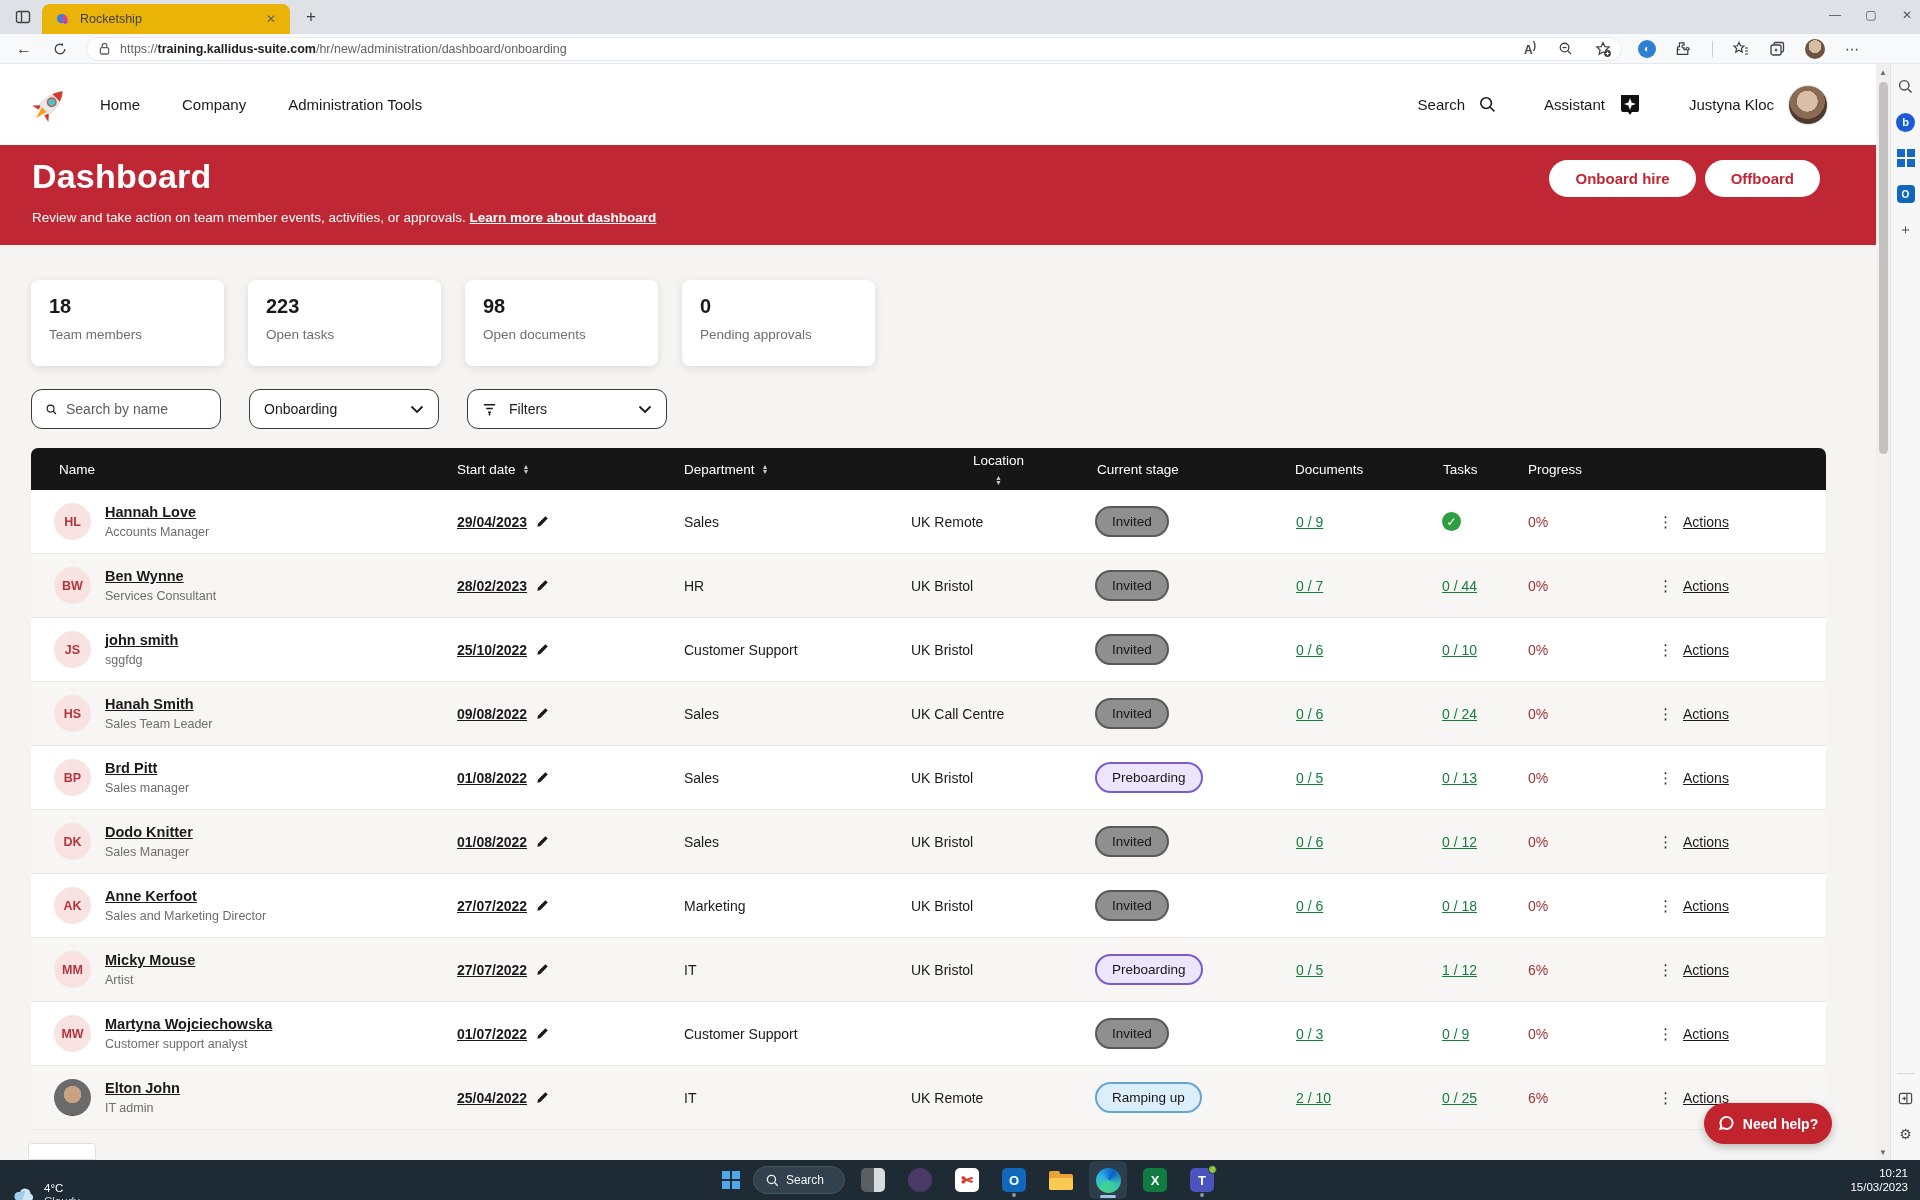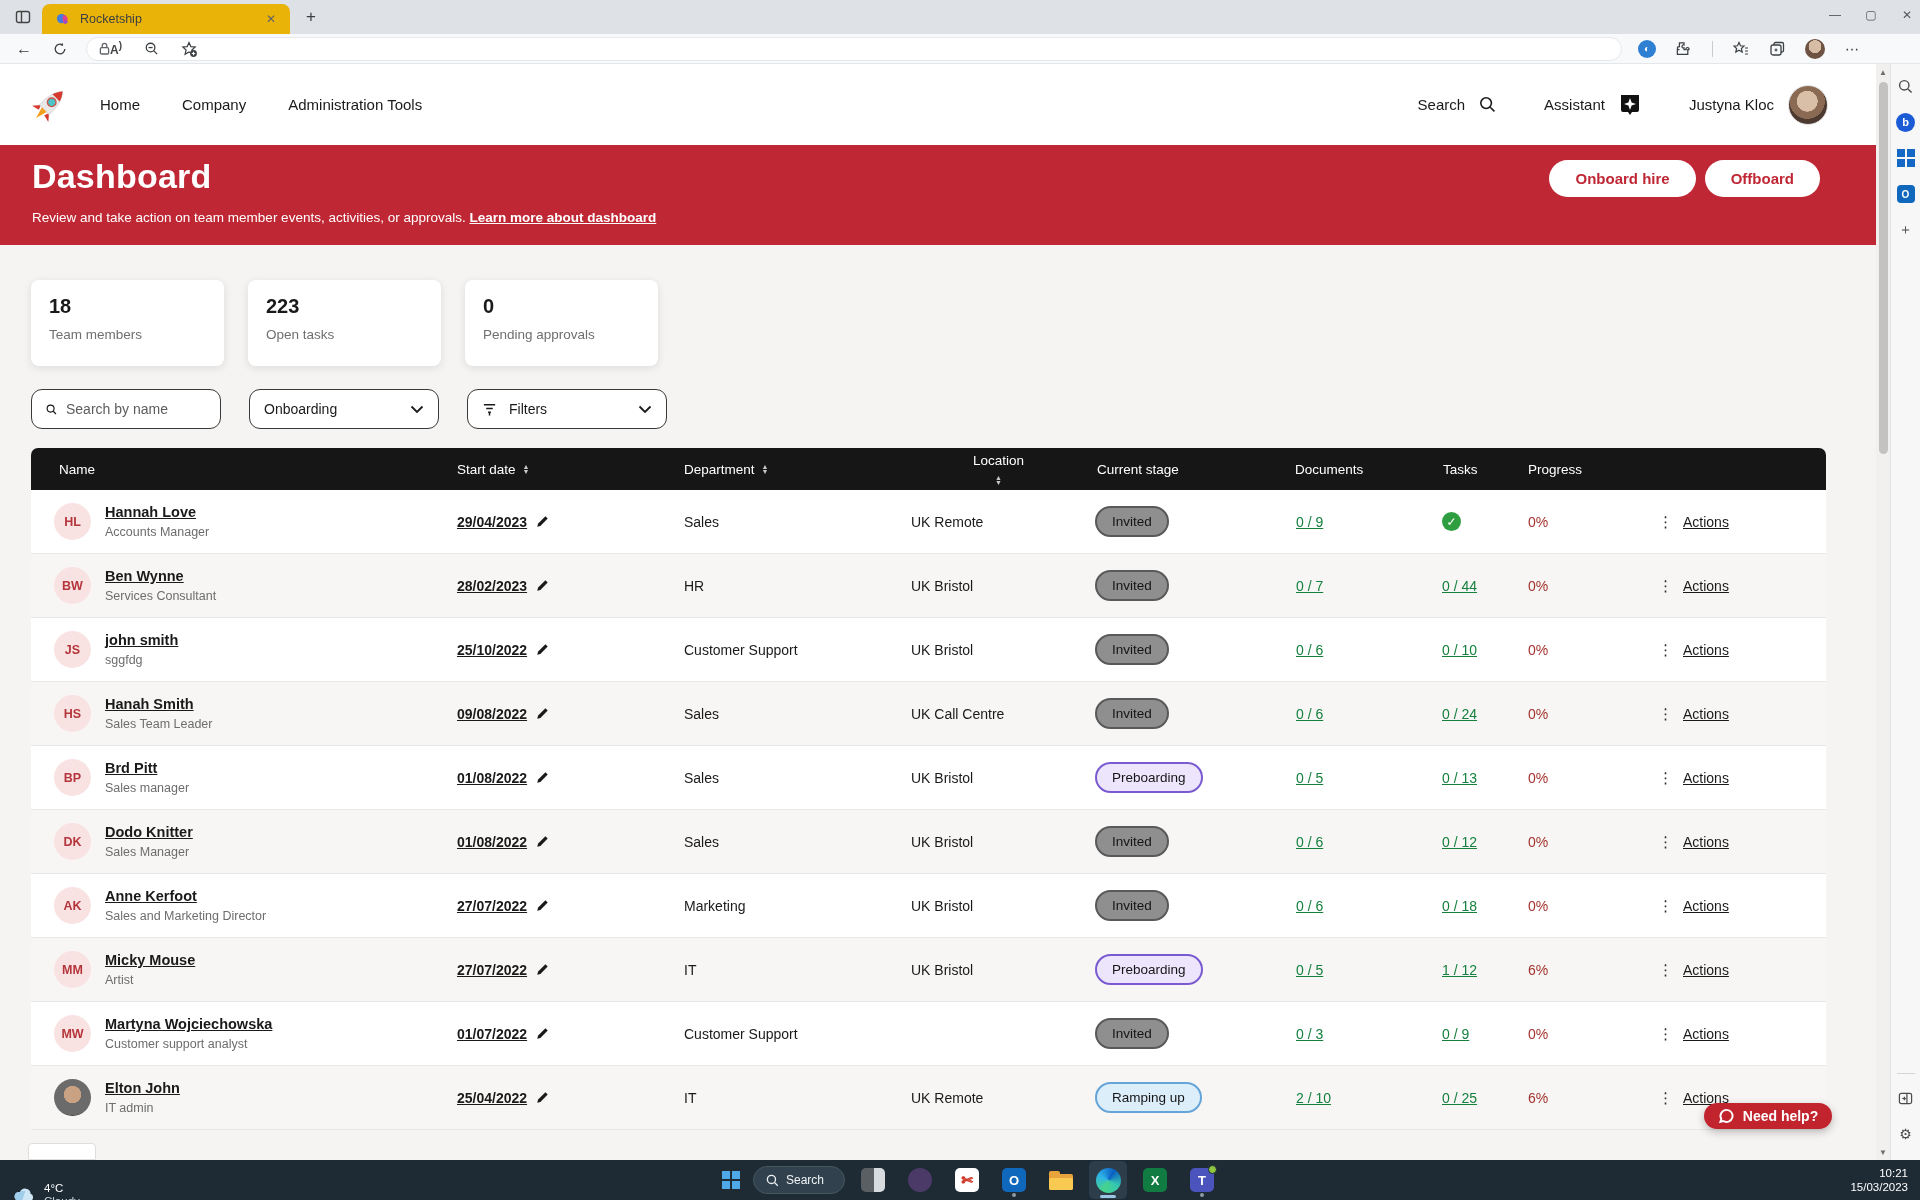--- a/index.html
+++ b/index.html
@@ -92,21 +92,21 @@
   .badge { display:inline-flex; align-items:center; height:31px; padding:0 15px; border-radius:16px; font-size:13.5px; color:#151515; }
   .badge-gray { background:#8f8f8f; border:2px solid #595959; }
   .badge-purple { background:#ece5fc; border:2px solid #7a5ad1; }
   .badge-blue { background:#ddeefb; border:2px solid #64a4d8; }
   .blue-link { color:#15803d; text-decoration:underline; }
   .check-pill { width:19px; height:19px; border-radius:50%; background:#2f9e41; color:#fff; font-size:12px; display:none; align-items:center; justify-content:center; }
   .progress { color:#a3342f; }
   .kebab { color:#2b2b2b; font-size:15px; }
   .actions-link { color:#1a1a1a; text-decoration:underline; }
 
-  .need-help { position:absolute; left:1704px; top:1039px; width:128px; height:26px; background:#c2242e; border:none; border-radius:21px; color:#fff; font-family:inherit; font-size:14px; font-weight:700; display:flex; align-items:center; gap:8px; justify-content:center; box-shadow:0 3px 8px rgba(0,0,0,.25); }
+  .need-help { position:absolute; left:1704px; top:1039px; width:128px; height:41px; background:#c2242e; border:none; border-radius:21px; color:#fff; font-family:inherit; font-size:14px; font-weight:700; display:flex; align-items:center; gap:8px; justify-content:center; box-shadow:0 3px 8px rgba(0,0,0,.25); }
   .partial-box { position:absolute; left:28px; top:1079px; width:68px; height:17px; background:#fff; border:1px solid #dedede; border-radius:4px 4px 0 0; }
 
   
   .scrollbar { position:absolute; left:1876px; top:64px; width:14px; height:1096px; background:#f2f0ee; display:flex; flex-direction:column; align-items:center; }
   .sb-arrow { font-size:8px; color:#6d6d6d; height:16px; display:flex; align-items:center; }
   .sb-thumb { width:9px; height:372px; background:#c4c2c0; border-radius:5px; margin-top:2px; }
   .sb-bottom { margin-top:auto; }
 
   
   .edge-sidebar { position:absolute; left:1890px; top:64px; width:30px; height:1096px; background:#f7f7f8; border-left:1px solid #e4e4e4; display:flex; flex-direction:column; align-items:center; padding-top:12px; }
@@ -184,20 +184,21 @@
       <svg width="14" height="14" viewBox="0 0 16 16">
           <path d="M13.5 8 A5.5 5.5 0 1 1 11.2 3.5" fill="none" stroke="#3c4043" stroke-width="1.5"></path>
           <path d="M11.2 1 L11.6 4.2 L8.4 3.8 Z" fill="#3c4043"></path>
         </svg>
     </div>
     <div class="url-pill">
       <svg width="11" height="13" viewBox="0 0 12 14">
           <rect x="1.5" y="6" width="9" height="7" rx="1.5" fill="none" stroke="#5f6368" stroke-width="1.4"></rect>
           <path d="M3.5 6 V4 a2.5 2.5 0 0 1 5 0 V6" fill="none" stroke="#5f6368" stroke-width="1.4"></path>
         </svg>
+      <span class="url-text"><span>https://</span><b>training.kallidus-suite.com</b><span>/hr/new/administration/dashboard/onboarding</span></span>
       <span class="pill-icons">
         <span class="read-aloud">A<sup>)</sup></span>
         <svg width="15" height="15" viewBox="0 0 16 16">
             <circle cx="7" cy="7" r="4.6" fill="none" stroke="#3c4043" stroke-width="1.4"></circle>
             <line x1="10.5" y1="10.5" x2="14" y2="14" stroke="#3c4043" stroke-width="1.4"></line>
             <line x1="4.8" y1="7" x2="9.2" y2="7" stroke="#3c4043" stroke-width="1.4"></line>
           </svg>
         <svg width="16" height="16" viewBox="0 0 16 16">
             <path d="M8 1.5 L9.8 5.6 L14.2 6 L10.9 9 L11.9 13.3 L8 11 L4.1 13.3 L5.1 9 L1.8 6 L6.2 5.6 Z" fill="none" stroke="#3c4043" stroke-width="1.2"></path>
             <circle cx="12.5" cy="12.5" r="3.4" fill="#3c4043"></circle>
@@ -277,20 +278,24 @@
     <div class="content">
 
       <div class="stats-row">
         <div class="stat-card">
           <div class="stat-value">18</div>
           <div class="stat-label">Team members</div>
         </div>
         <div class="stat-card">
           <div class="stat-value">223</div>
           <div class="stat-label">Open tasks</div>
+        </div>
+        <div class="stat-card">
+          <div class="stat-value">98</div>
+          <div class="stat-label">Open documents</div>
         </div>
         <div class="stat-card">
           <div class="stat-value">0</div>
           <div class="stat-label">Pending approvals</div>
         </div>
       </div>
 
       <div class="filters-row">
         <div class="f-pill f-search">
           <svg width="15" height="15" viewBox="0 0 16 16">

